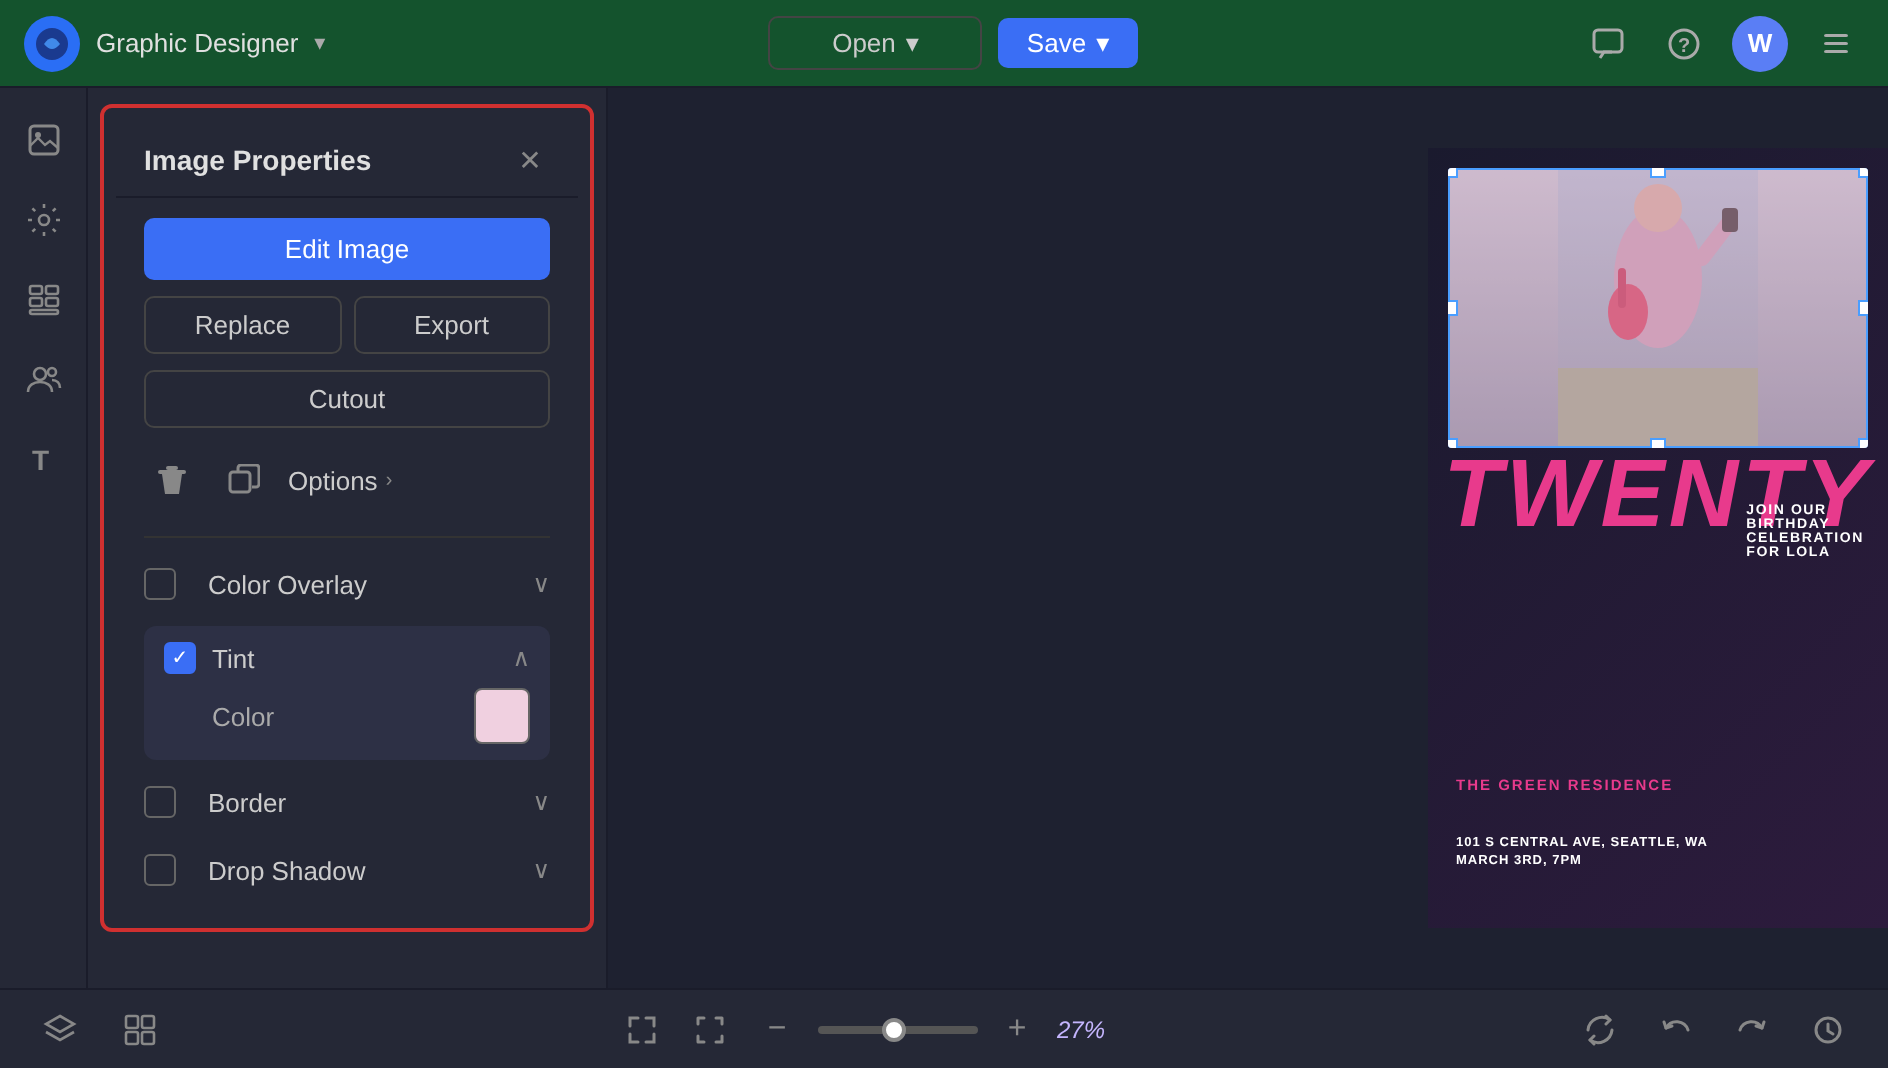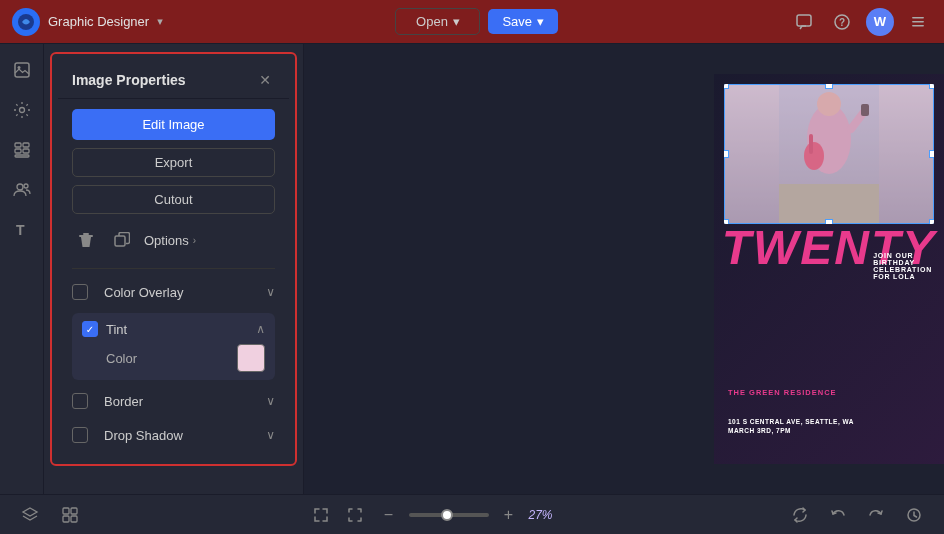--- a/index.html
+++ b/index.html
@@ -9,21 +9,21 @@
       background: #1e2130;
       font-family: -apple-system, BlinkMacSystemFont, 'Segoe UI', sans-serif;
       overflow: hidden;
       display: flex;
       flex-direction: column;
     }
 
     
     .topbar {
       height: 44px;
-      background: #7f1d1d;
+      background: #14532d;
       display: flex;
       justify-content: space-between;
       padding: 0 12px;
       border-bottom: 1px solid #1a1c2a;
       flex-shrink: 0;
     }
     .topbar-left {
       display: flex;
       align-items: center;
       gap: 8px;
@@ -51,21 +51,21 @@
     }
     .topbar-center {
       display: flex;
       align-items: center;
       gap: 8px;
     }
     .btn-outline {
       background: transparent;
       border: 1px solid #444;
       color: #ccc;
-      padding: 5px 20px;
+      padding: 5px 31px;
       border-radius: 5px;
       font-size: 13px;
       cursor: pointer;
       display: flex;
       align-items: center;
       gap: 5px;
     }
     .btn-save {
       background: #3a6ef5;
       border: none;
@@ -565,20 +565,21 @@
         <button class="close-btn">
           <span>✕</span>
         </button>
       </div>
 
       <div class="panel-body">
 
         <button class="btn-edit-image">Edit Image</button>
 
         <div class="btn-row">
+          <button class="btn-secondary">Replace</button>
           <button class="btn-secondary">Export</button>
         </div>
 
         <button class="btn-cutout">Cutout</button>
 
         <div class="action-row">
           <button class="action-icon-btn">
             <svg width="16" height="16" viewBox="0 0 16 16" fill="#888">
               <rect x="5" y="1" width="6" height="2" rx="1"></rect>
               <rect x="1" y="3" width="14" height="2" rx="1"></rect>

